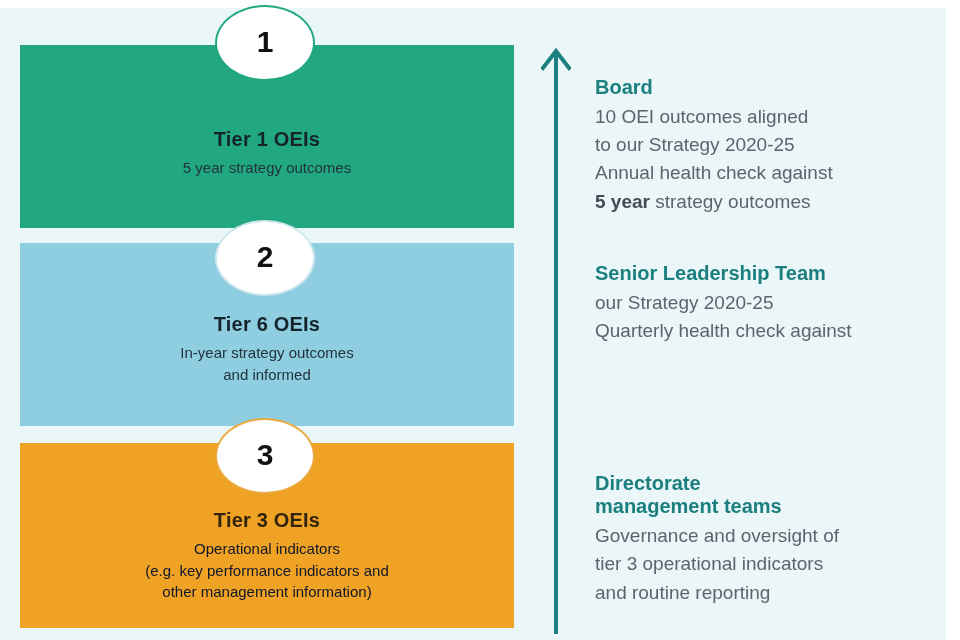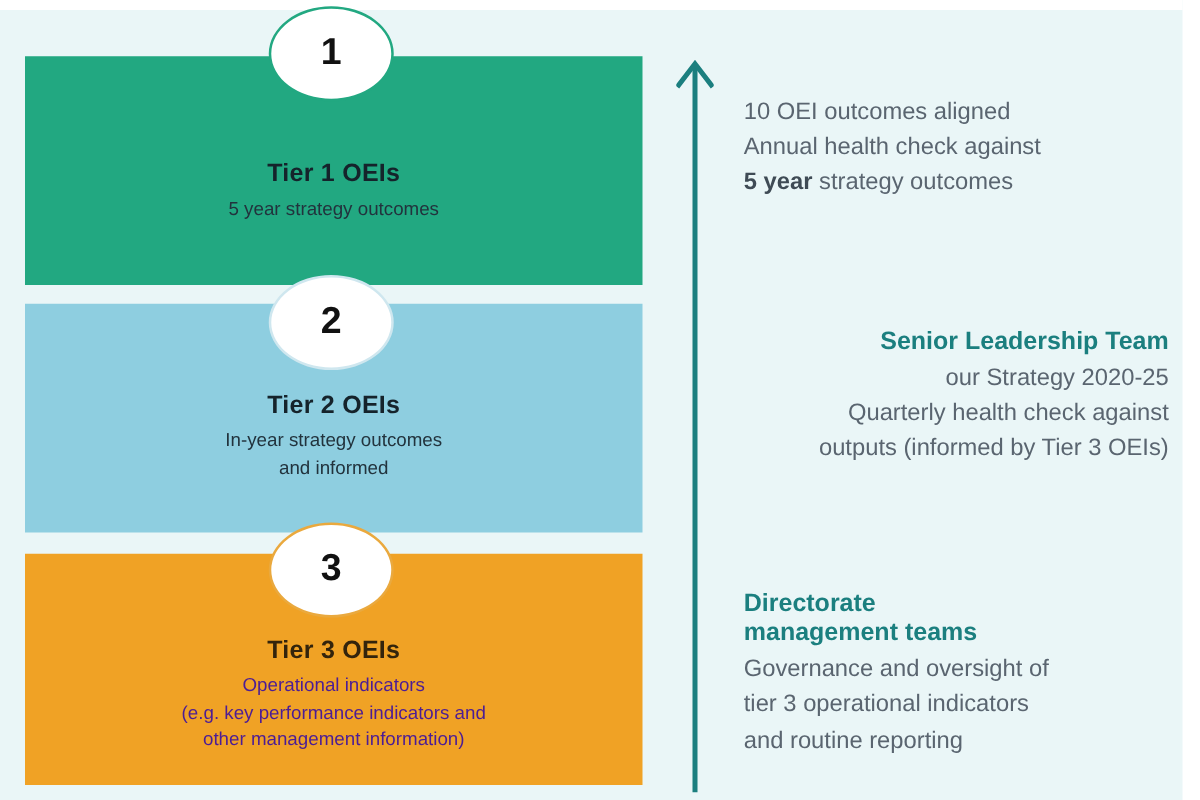--- a/index.html
+++ b/index.html
@@ -51,21 +51,21 @@
   }
   #tier-3 .tier-title { color:#33240c; }
 
   .tier-sub {
     font-size:15px;
     color:#22333d;
     line-height:1.45;
     margin:0;
     max-width:420px;
   }
-  #tier-3 .tier-sub { color:#4c1d95; }
+  #tier-3 .tier-sub { color:#0f172a; }
 
   
   #tier-1 .tier-body { transform:translateY(10px); }
   #tier-2 .tier-body { transform:translateY(8px); }
   #tier-3 .tier-body { transform:translateY(14px); }
 
   
   .badge {
     position:absolute;
     left:215px;
@@ -95,21 +95,21 @@
     width:30px; height:588px;
   }
 
   
   .note {
     position:absolute;
     left:595px;
     width:340px;
   }
   #note-1 { top:76px; }
-  #note-2 { top:262px;text-align:right; }
+  #note-2 { top:262px; }
   #note-3 { top:472px; }
 
   .note-heading {
     font-size:20px;
     font-weight:bold;
     color:#1b7f7f;
     line-height:1.16;
     margin:0 0 4px 0;
   }
   .note-lines {
@@ -130,21 +130,21 @@
 
   <div class="tier-block" id="tier-1">
     <div class="tier-body">
       <div class="tier-title">Tier 1 OEIs</div>
       <div class="tier-sub">5 year strategy outcomes</div>
     </div>
   </div>
 
   <div class="tier-block" id="tier-2">
     <div class="tier-body">
-      <div class="tier-title">Tier 2 OEIs</div>
+      <div class="tier-title">Tier 6 OEIs</div>
       <div class="tier-sub">
         <div>In-year strategy outcomes</div>
         <div>and informed</div>
       </div>
     </div>
   </div>
 
   <div class="tier-block" id="tier-3">
     <div class="tier-body">
       <div class="tier-title">Tier 3 OEIs</div>
@@ -167,35 +167,36 @@
   </div>
 
   <div class="arrow">
     <svg width="30" height="588" viewBox="0 0 30 588" xmlns="http://www.w3.org/2000/svg">
       <line x1="15" y1="588" x2="15" y2="6" stroke="#1b7f7f" stroke-width="4"></line>
       <polyline points="2,22 15,5 28,22" fill="none" stroke="#1b7f7f" stroke-width="4" stroke-linecap="square" stroke-linejoin="miter"></polyline>
     </svg>
   </div>
 
   <div class="note" id="note-1">
+    <div class="note-heading">Board</div>
     <div class="note-lines">
       <div>10 OEI outcomes aligned</div>
+      <div>to our Strategy 2020-25</div>
       <div>Annual health check against</div>
       <div>
         <b>5 year</b><span> strategy outcomes</span>
       </div>
     </div>
   </div>
 
   <div class="note" id="note-2">
     <div class="note-heading">Senior Leadership Team</div>
     <div class="note-lines">
       <div>our Strategy 2020-25</div>
       <div>Quarterly health check against</div>
-      <div>outputs (informed by Tier 3 OEIs)</div>
     </div>
   </div>
 
   <div class="note" id="note-3">
     <div class="note-heading">
       <div>Directorate</div>
       <div>management teams</div>
     </div>
     <div class="note-lines">
       <div>Governance and oversight of</div>

